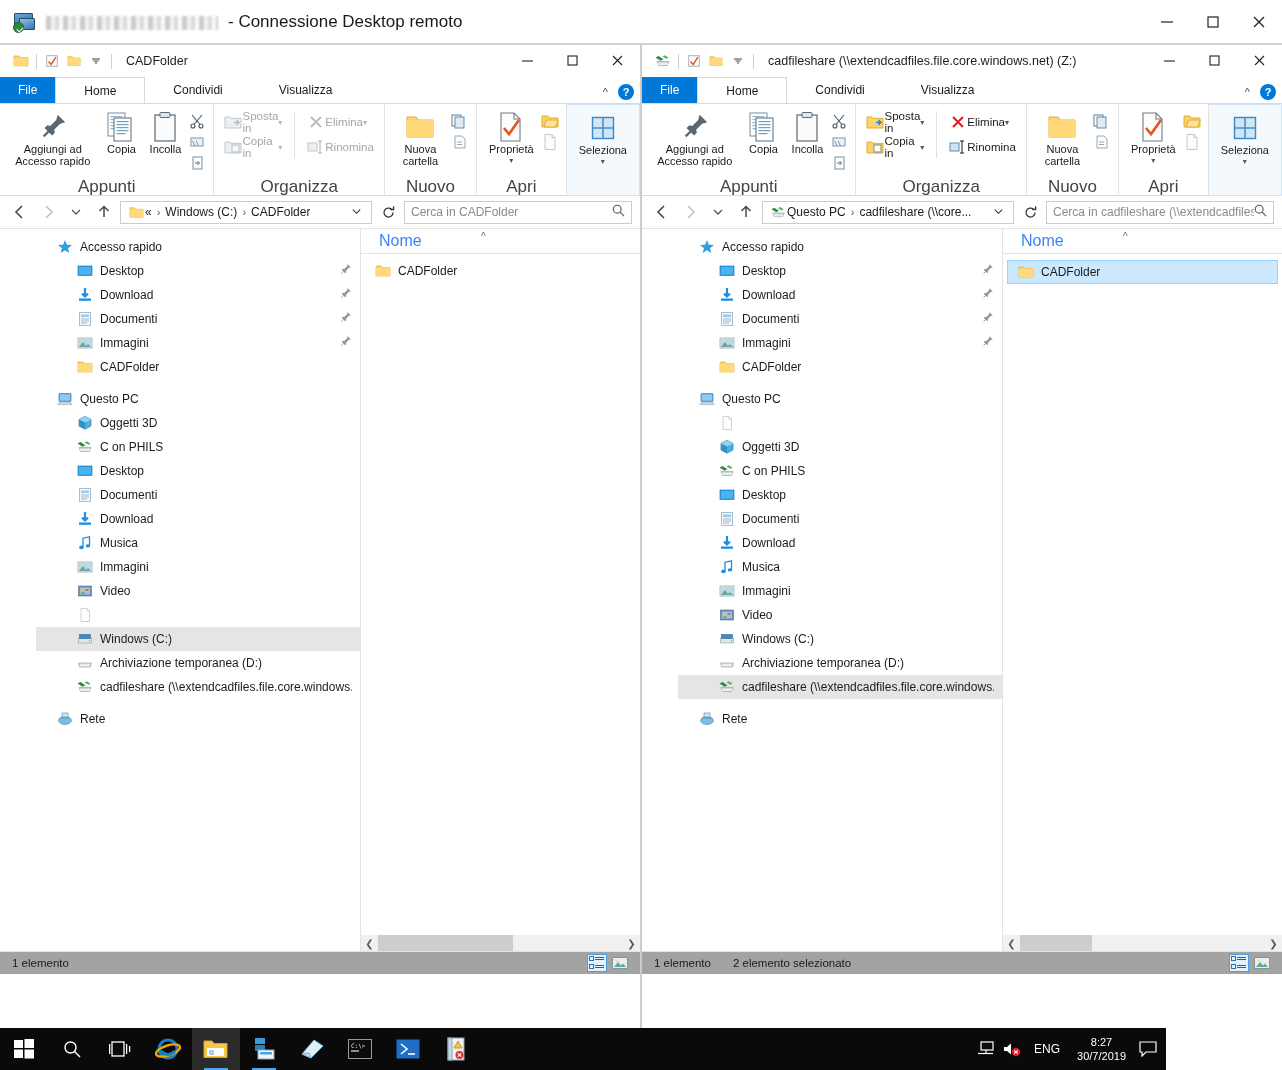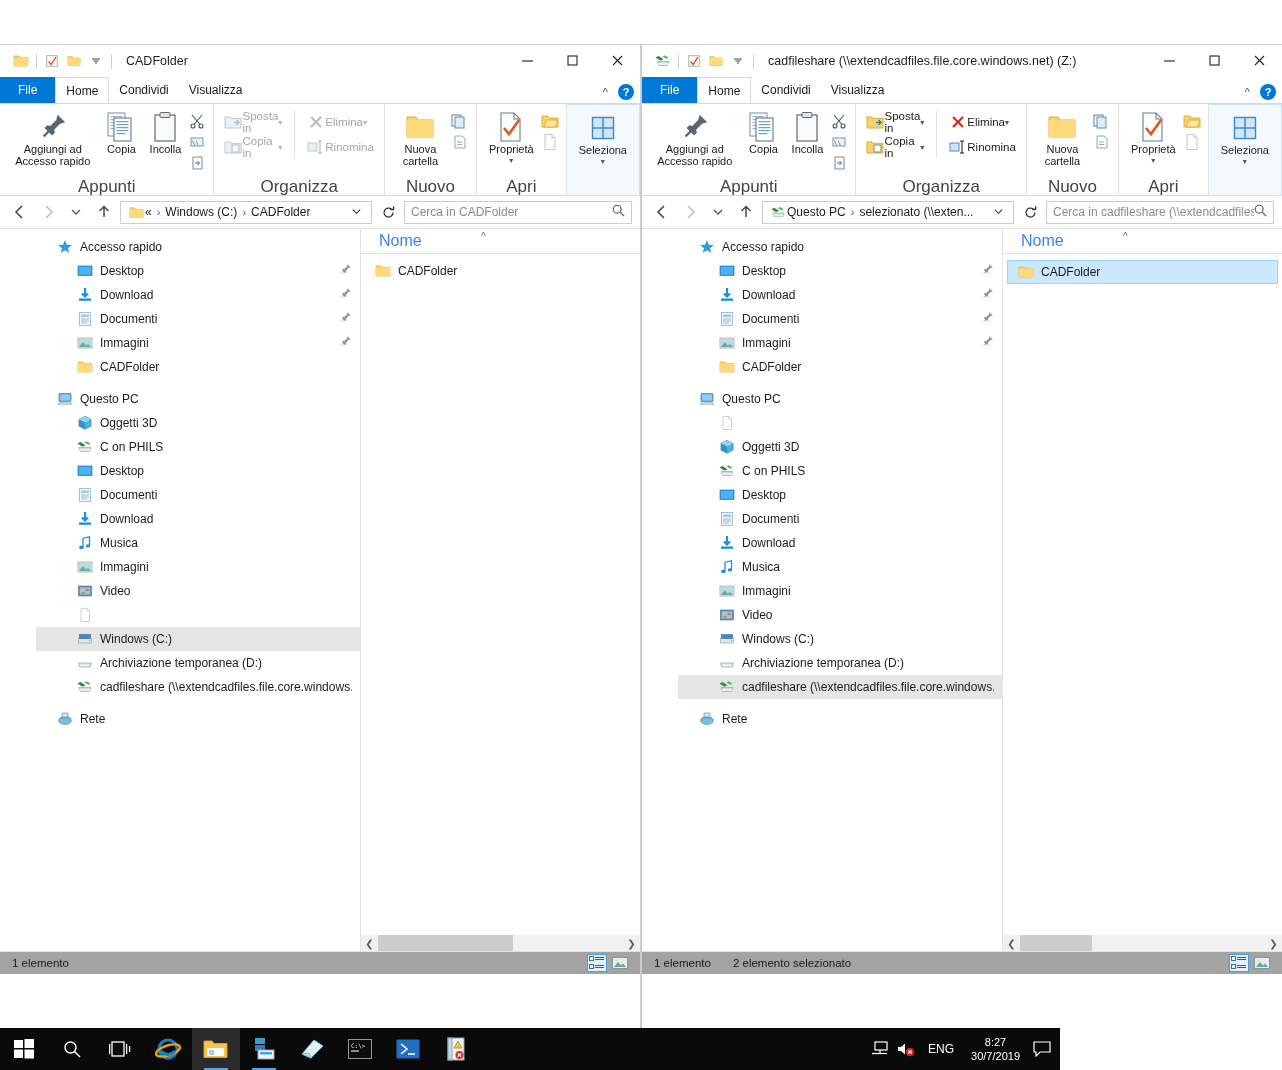--- a/index.html
+++ b/index.html
@@ -66,21 +66,21 @@
   .titlebar { height:32px; background:#ffffff; display:flex; align-items:center; position:relative; }
   .qat { display:flex; align-items:center; gap:0px; padding-left:10px; }
   .qat-ic { width:22px; height:24px; display:flex; align-items:center; justify-content:center; }
   .sep-v { width:1px; height:15px; background:#d0d0d0; margin:0 4px; }
   .win-title { font-size:12.5px; color:#1d1d1d; margin-left:10px; white-space:nowrap; overflow:hidden; }
   .win-ctrls { position:absolute; right:0; top:0; display:flex; }
   .win-ctrl { width:45px; height:30px; display:flex; align-items:center; justify-content:center; }
 
   
   .tabstrip { height:26px; display:flex; align-items:flex-end; position:relative; background:#ffffff; }
-  .tab { height:26px; padding:0 10px; display:flex; align-items:center; font-size:12px; color:#1b1b1b; }
+  .tab { height:26px; padding:0 28px; display:flex; align-items:center; font-size:12px; color:#1b1b1b; }
   .tab.file { background:#0078d7; color:#fff; padding:0 18px; }
   .tab.active { background:#ffffff; border:1px solid #d9d9d9; border-bottom:none; position:relative; z-index:3; }
   .tab-right { position:absolute; right:6px; bottom:3px; display:flex; align-items:center; gap:10px; }
   .chev-up { color:#4a4a4a; font-size:11px; }
   .help-ic {
     width:16px; height:16px; border-radius:50%; background:#0078d7; color:#fff;
     font-size:11px; display:flex; align-items:center; justify-content:center; font-weight:bold;
   }
 
   
@@ -155,37 +155,64 @@
 
   
   .statusbar { height:23px; border-top:1px solid #e3e3e3; display:flex; align-items:center; font-size:11.5px; color:#1b1b1b; background:#a3a3a3; }
   .statusbar .s1 { padding-left:12px; }
   .statusbar .s2 { padding-left:22px; }
   .viewtoggles { margin-left:auto; display:flex; gap:3px; padding-right:10px; }
   .vt { width:20px; height:18px; display:flex; align-items:center; justify-content:center; }
   .vt.on { border:1px solid #4d9ee0; background:#e3f1fb; }
 
   
-  .taskbar { position:absolute; left:0; bottom:0; width:1060px; height:42px; background:#0a0a0a; display:flex; align-items:flex-end; }
+  .taskbar { position:absolute; left:0; bottom:0; width:1166px; height:42px; background:#0a0a0a; display:flex; align-items:flex-end; }
   .tb-item { width:48px; height:42px; display:flex; align-items:center; justify-content:center; position:relative; }
   .tb-item.active { background:#2b2b2b; }
   .tb-item.active:after { content:""; position:absolute; left:0; bottom:0; width:48px; height:2px; background:#4ca6ef; }
   .tb-item.open:after { content:""; position:absolute; left:12px; bottom:0; width:24px; height:2px; background:#4ca6ef; }
   .tray { margin-left:auto; display:flex; align-items:center; height:42px; padding-right:4px; }
   .tray-ic { width:26px; height:42px; display:flex; align-items:center; justify-content:center; }
   .tray-lang { color:#fff; font-size:12px; padding:0 9px; }
   .tray-clock { color:#fff; font-size:11px; text-align:center; line-height:14px; padding:0 8px; }
   .tray-act { width:28px; height:42px; display:flex; align-items:center; justify-content:center; }
   .divider-v { position:absolute; left:641px; top:44px; width:1px; height:984px; background:#c8c8c8; }
 </style>
 </head>
 <body>
 
 <div class="screen">
 
+  <div class="rdp-titlebar">
+    <div class="rdp-icon">
+      <div class="mon"></div>
+        <div class="mon2"></div>
+        <div class="plug"></div>
+    </div>
+    <div class="rdp-host"></div>
+    <div class="rdp-title-text">- Connessione Desktop remoto</div>
+    <div class="rdp-ctrls">
+      <div class="rdp-ctrl">
+        <svg width="14" height="14">
+            <line x1="1" y1="7" x2="13" y2="7" stroke="#222" stroke-width="1.2"></line>
+          </svg>
+      </div>
+      <div class="rdp-ctrl">
+        <svg width="14" height="14">
+            <rect x="2" y="2" width="10" height="10" fill="none" stroke="#222" stroke-width="1.2"></rect>
+          </svg>
+      </div>
+      <div class="rdp-ctrl">
+        <svg width="14" height="14">
+            <line x1="2" y1="2" x2="12" y2="12" stroke="#222" stroke-width="1.2"></line>
+            <line x1="12" y1="2" x2="2" y2="12" stroke="#222" stroke-width="1.2"></line>
+          </svg>
+      </div>
+    </div>
+  </div>
 
   <div class="explorer" id="win-left">
       <div class="titlebar">
     <div class="qat">
       <div class="qat-ic">
             <svg width="16" height="16" viewBox="0 0 16 16">
               <path d="M1 3h5l1.2 1.6H15V13H1z" fill="#fbd36b" stroke="#e0ae33" stroke-width=".7"></path>
               <path d="M1 4.6h14V13H1z" fill="#ffd97a"></path>
             </svg>
           </div>
@@ -1077,21 +1104,21 @@
       <span class="ci">
             <svg width="15" height="15" viewBox="0 0 16 16">
               <path d="M2 8.5 h12 l-1.5 4 h-9z" fill="#cfd8dd" stroke="#8d9aa2" stroke-width=".6"></path>
               <rect x="3" y="10" width="10" height="2" fill="#e8eef1"></rect>
               <path d="M3.5 3 l5 3.2 l-3 1.6 l-5-3.2z" fill="#2e8b3e"></path>
               <path d="M9.5 2.2 l4 2.4 l-2 1.2 l-4-2.4z" fill="#52b45f"></path>
             </svg>
           </span>
       <span class="crumb-txt">Questo PC</span>
           <span class="crumb-sep">›</span>
-          <span class="crumb-txt">selezionato (\\exten...</span>
+          <span class="crumb-txt">cadfileshare (\\core...</span>
       <span class="crumb-caret"><svg width="11" height="11" viewBox="0 0 12 12">
               <path d="M2 4 L6 8 L10 4" fill="none" stroke="#333" stroke-width="1.2"></path>
             </svg></span>
     </div>
     <div class="refresh">
           <svg width="15" height="15" viewBox="0 0 15 15">
             <path d="M12 7.5 a4.5 4.5 0 1 1 -1.6 -3.4" fill="none" stroke="#333" stroke-width="1.3"></path>
             <path d="M12.6 1.2 V4.5 H9.3" fill="none" stroke="#333" stroke-width="1.3"></path>
           </svg>
         </div>

